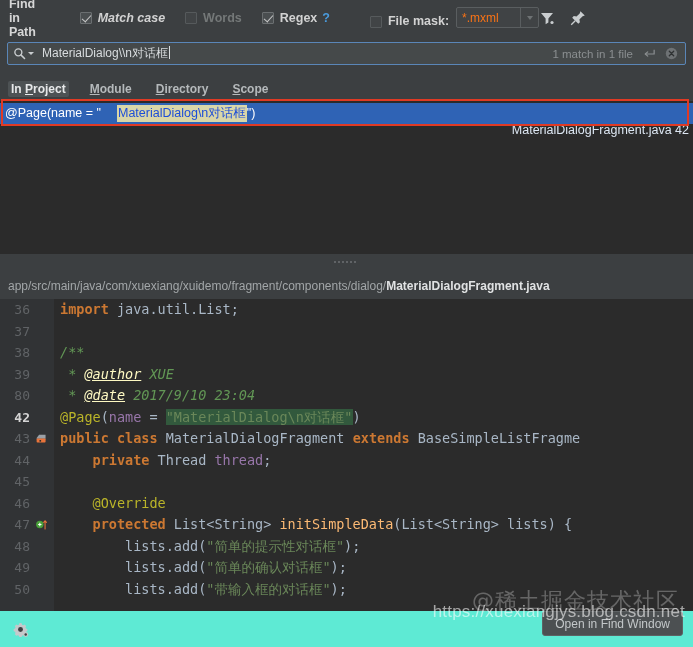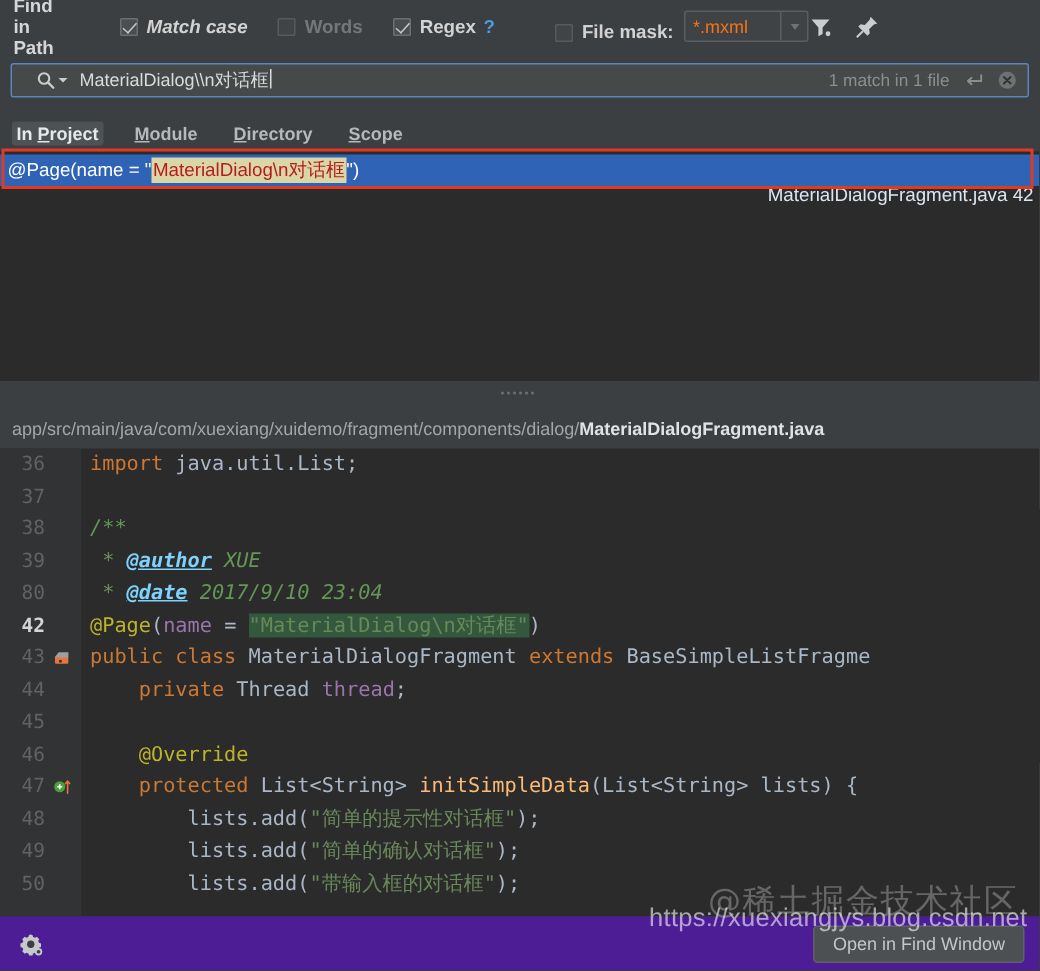--- a/index.html
+++ b/index.html
@@ -126,21 +126,20 @@
   .searchrow {
     position: absolute;
     left: 7px; top: 42px;
     width: 679px; height: 23px;
     box-sizing: border-box;
     background: #45494a;
     border: 1px solid #5a86b8;
     border-radius: 2px;
     display: flex;
     align-items: center;
-    padding-left: 11px;
   }
   .magnifier { margin-left: 5px; display:flex; align-items:center; }
   .mag-tri {
     width: 0; height: 0;
     border-left: 3px solid transparent;
     border-right: 3px solid transparent;
     border-top: 3.5px solid #c9cdcf;
     margin-left: 2px;
   }
   .searchtext {
@@ -216,22 +215,23 @@
   .res-left {
     font-family: "Liberation Sans", sans-serif;
     font-size: 12.5px;
     color: #ffffff;
     white-space: nowrap;
     display: flex;
     align-items: baseline;
   }
   .res-hl {
     background: #d9d6a8;
-    color: #b91c1c;
+    color: #1d4ed8;
     padding: 0 1px;
+    margin-left: 16px;
   }
   .res-right {
     margin-left: auto;
     font-size: 12.5px;
     color: #dce6f2;
     white-space: nowrap;
     margin-top: 32px;
   }
   
   .annot {
@@ -319,25 +319,25 @@
     flex: 0 0 auto;
     position: relative;
   }
   .code {
     padding-left: 10px;
     color: #a9b7c6;
     flex: 1 1 auto;
     white-space: pre;
     overflow: hidden;
   }
-  .kw   { color: #cc7832; font-weight: normal; }
+  .kw   { color: #cc7832; font-weight: bold; }
   .ann  { color: #bbb529; }
   .str  { color: #6a8759; }
   .cmt  { color: #629755; font-style: italic; }
-  .tag  { color: #7dd3fc; font-style: italic; font-weight: bold; text-decoration: underline; }
+  .tag  { color: #fef9c3; font-style: italic; font-weight: normal; text-decoration: underline; }
   .mth  { color: #fdba74; }
   .fld  { color: #9876aa; }
   .sel-str { background: #32593d; }
 
   
   .g-class {
     position: absolute;
     left: 1px; top: 4px;
     width: 13px; height: 12px;
   }
@@ -345,23 +345,22 @@
     position: absolute;
     left: 1px; top: 4px;
     width: 14px; height: 13px;
   }
 
   
   .bottom {
     position: absolute;
     left: 0; top: 611px;
     width: 693px; height: 36px;
-    background: #4c1d95;
-    display: flex;
-    align-items: center;
+    background: #5eead4;
+    display: flex;
   }
   .gear { margin-left: 12px; cursor: pointer; display:flex; align-items:center;}
   .findbtn {
     margin-left: auto;
     margin-right: 10px;
     height: 23px;
     padding: 0 12px;
     display: flex;
     align-items: center;
     background: #4c5052;

